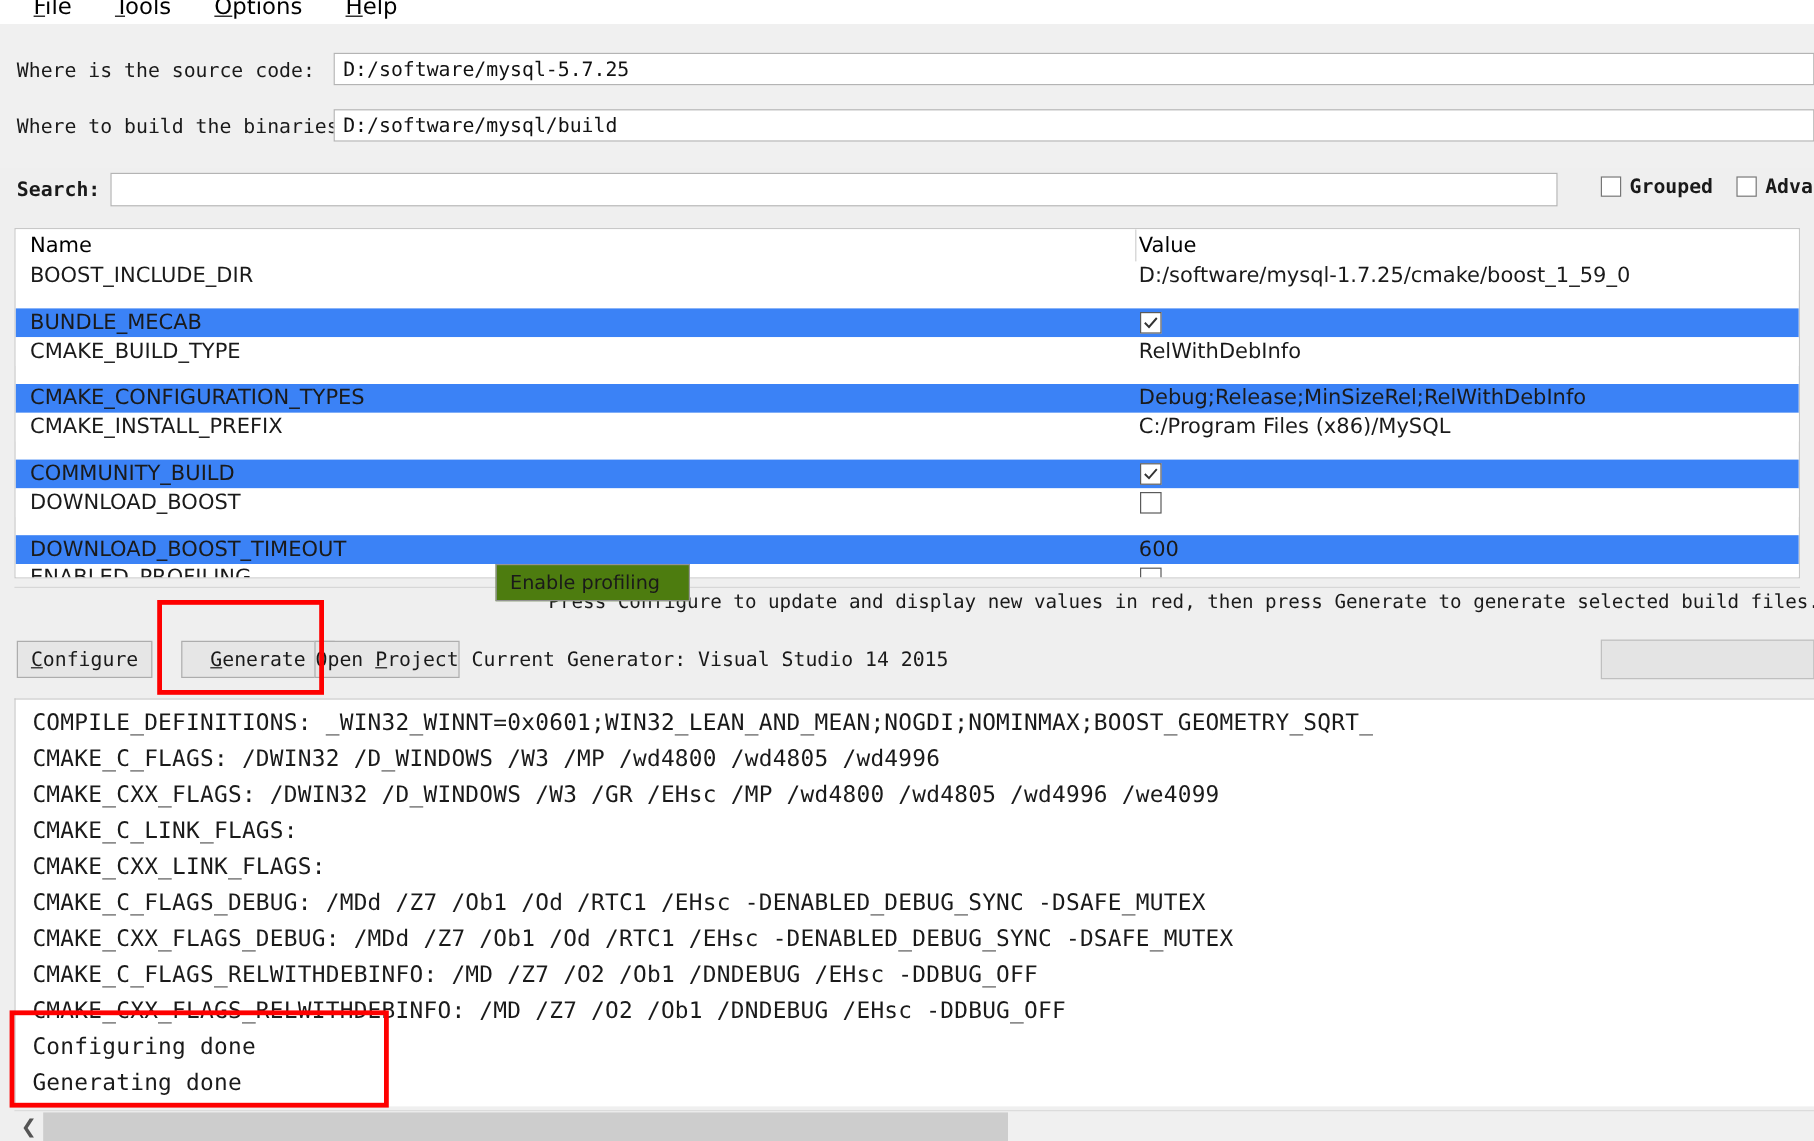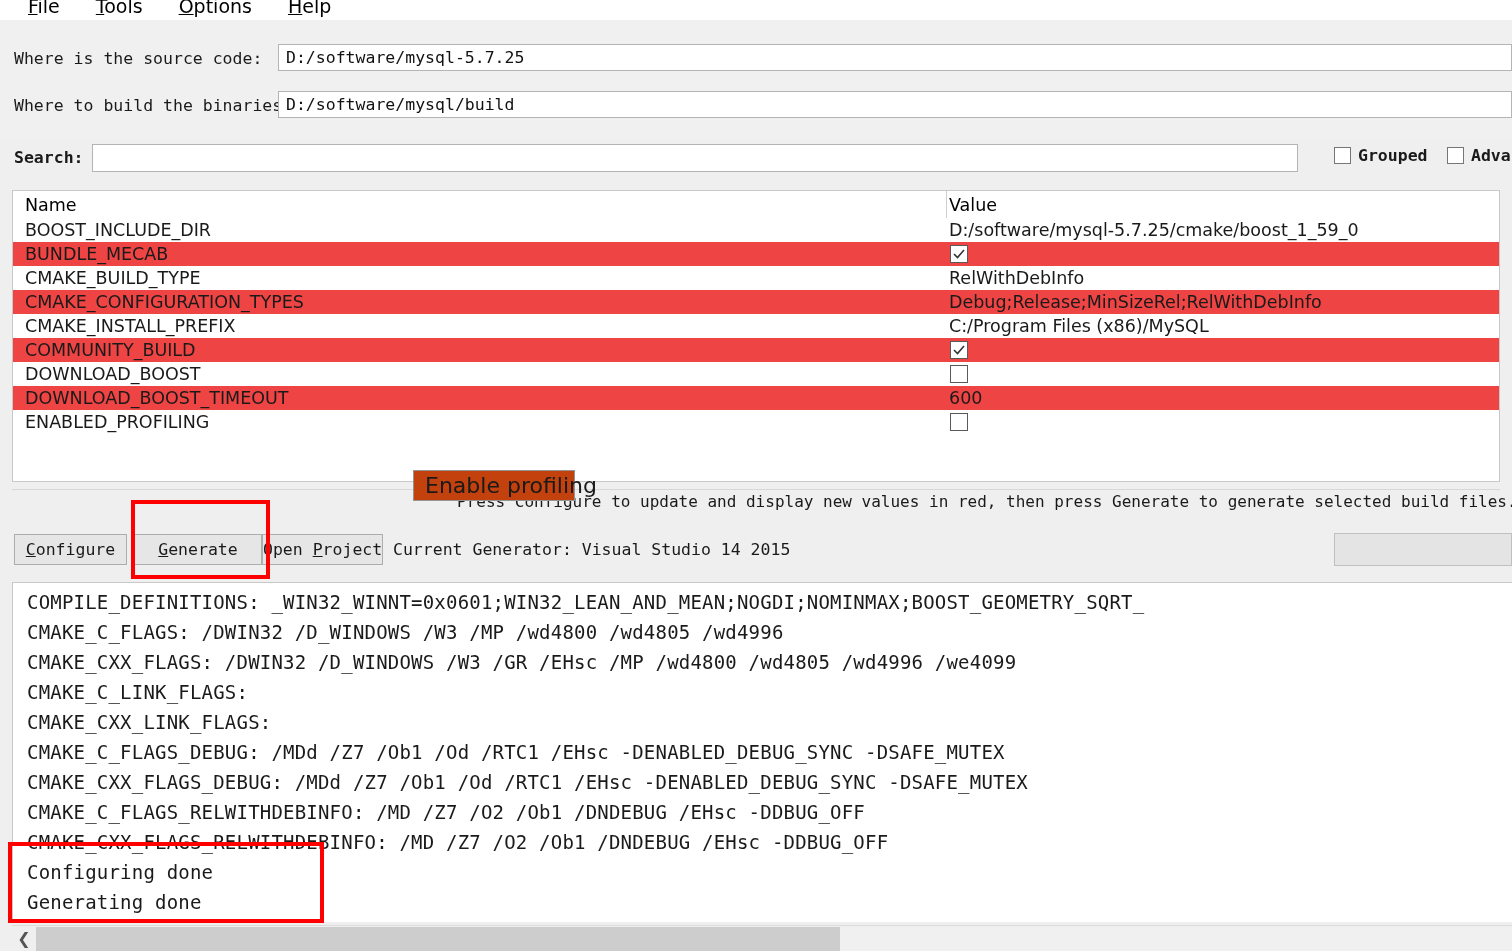--- a/index.html
+++ b/index.html
@@ -143,21 +143,21 @@
     overflow: hidden;
   }
   .trow {
     position: relative;
     height: 24px;
     display: flex;
     align-items: center;
     box-sizing: border-box;
   }
   .trow.head { background: #ffffff; height: 27px; }
-  .trow.odd { background: #ef4444; }
+  .trow.odd { background: #3b82f6; margin-top: 15px; }
   .trow.even { background: #ffffff; }
   .tcell-name {
     position: absolute;
     left: 12px;
     font-family: "DejaVu Sans", sans-serif;
     font-size: 17.5px;
     color: #1a1a1a;
     white-space: nowrap;
   }
   .tcell-value {
@@ -183,25 +183,25 @@
     background: #fff;
     box-sizing: border-box;
   }
   .vcheck svg { display: block; margin: 1px 0 0 1px; }
 
   
   .tooltip {
     position: absolute;
     left: 413px; top: 470px;
     width: 162px; height: 31px;
-    background: #c2410c;
+    background: #4d7c0f;
     border: 1px solid #949494;
     box-sizing: border-box;
     font-family: "DejaVu Sans", sans-serif;
-    font-size: 22px;
+    font-size: 16px;
     color: #1a1a1a;
     line-height: 29px;
     padding-left: 11px;
     z-index: 40;
     white-space: nowrap;
   }
 
   
   .hintline {
     position: absolute;
@@ -229,21 +229,21 @@
     box-sizing: border-box;
     font-family: "DejaVu Sans Mono", monospace;
     font-size: 16.5px;
     color: #1a1a1a;
     line-height: 29px;
     text-align: center;
     cursor: default;
     white-space: nowrap;
   }
   .btn.configure { left: 14px; top: 534px; width: 113px; }
-  .btn.generate  { left: 134px; top: 534px; width: 128px; }
+  .btn.generate  { left: 151px; top: 534px; width: 128px; }
   .btn.openproj  { left: 262px; top: 534px; width: 121px; }
   .btn u { text-decoration: underline; }
 
   .gen-label {
     position: absolute;
     left: 393px; top: 540px;
     font-family: "DejaVu Sans Mono", monospace;
     font-size: 16.5px;
     color: #1a1a1a;
     white-space: nowrap;
@@ -359,21 +359,21 @@
 
 <div class="table-wrap">
   <div class="trow head">
     <div class="col-divider"></div>
     <div class="tcell-name hdr">Name</div>
     <div class="tcell-value hdr">Value</div>
   </div>
   <div id="table-body">
       <div class="trow even">
         <div class="tcell-name">BOOST_INCLUDE_DIR</div>
-        <div class="tcell-value">D:/software/mysql-5.7.25/cmake/boost_1_59_0</div>
+        <div class="tcell-value">D:/software/mysql-1.7.25/cmake/boost_1_59_0</div>
       </div>
       <div class="trow odd">
         <div class="tcell-name">BUNDLE_MECAB</div>
         <div class="vcheck">
           <svg width="14" height="14" viewBox="0 0 14 14">
             <path d="M2 7 L5.5 10.5 L12 3" stroke="#333" stroke-width="1.6" fill="none"></path>
           </svg>
         </div>
       </div>
       <div class="trow even">

